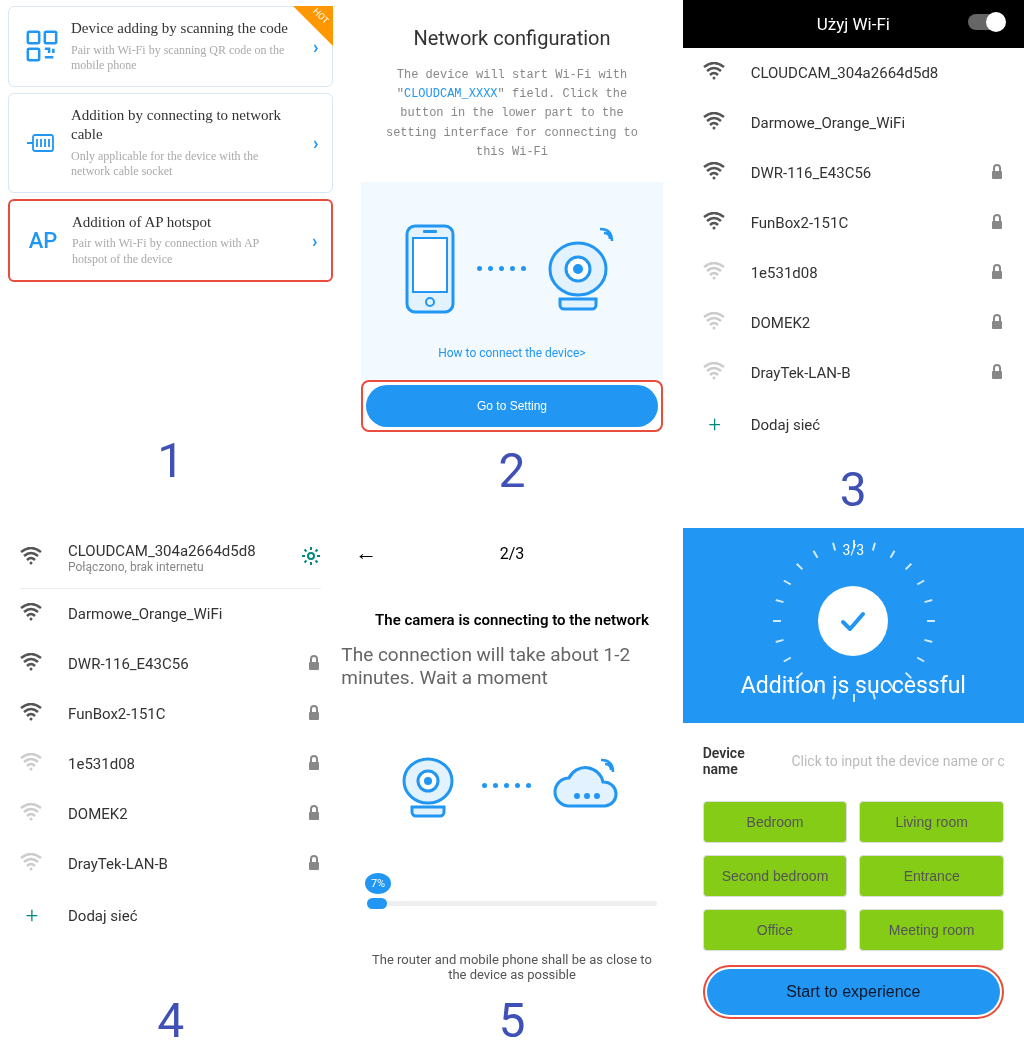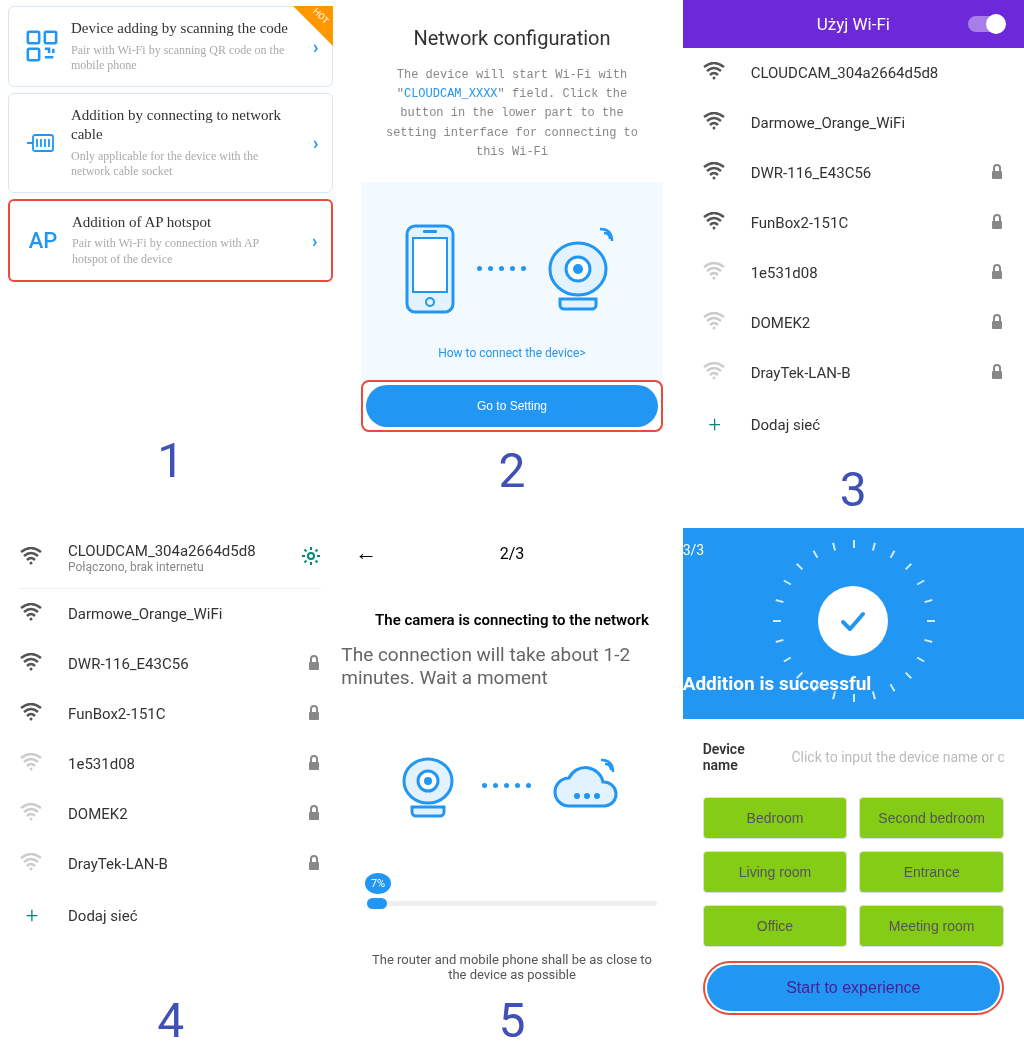--- a/index.html
+++ b/index.html
@@ -27,21 +27,21 @@
 .p2-link { color: #2196f3; }
 .p2-ill { background: #f3faff; width: 100%; padding: 40px 0 20px; margin-top: 20px; display: flex; flex-direction: column; align-items: center; }
 .p2-icons { display: flex; align-items: center; gap: 20px; }
 .dots { display: flex; gap: 6px; }
 .dots span { width: 5px; height: 5px; border-radius: 50%; background: #2196f3; }
 .howto { color: #2196f3; font-size: 12px; margin-top: 30px; }
 .gobtn { background: #2196f3; color: #fff; border: none; border-radius: 30px; padding: 14px 0; width: 92%; font-size: 12px; margin-top: 16px; }
 .redbox { border: 2px solid #e74c3c; border-radius: 8px; padding: 3px; display: inline-block; width: 100%; }
 
 
-.wifi-header { background: #6d28d9; color: #fff; padding: 14px 20px; display: flex; align-items: center; justify-content: space-between; font-size: 17px; }
+.wifi-header { background: #000000; color: #fff; padding: 14px 20px; display: flex; align-items: flex-start; justify-content: space-between; font-size: 17px; }
 .toggle { width: 36px; height: 16px; background: rgba(255,255,255,0.4); border-radius: 10px; position: relative; }
 .toggle::after { content: ''; position: absolute; right: -2px; top: -2px; width: 20px; height: 20px; background: #fff; border-radius: 50%; }
 .wifi-row { display: flex; align-items: center; padding: 14px 20px; }
 .wifi-icon { width: 24px; color: #555; margin-right: 24px; }
 .wifi-name { flex: 1; font-size: 15px; color: #333; }
 .wifi-sub { font-size: 12px; color: #888; }
 .lock { color: #888; font-size: 14px; }
 .gear { color: #00897b; font-size: 18px; }
 .plus { color: #00897b; font-size: 22px; font-weight: 300; width: 24px; text-align: center; margin-right: 24px; }
 
@@ -52,32 +52,32 @@
 .p5-title { font-size: 15px; font-weight: 600; margin-top: 48px; }
 .p5-sub { font-size: 19px; color: #666; margin-top: 14px; }
 .p5-ill { margin-top: 60px; display: flex; align-items: center; gap: 20px; }
 .p5-prog { width: 85%; margin-top: 80px; position: relative; }
 .p5-bar { height: 5px; background: #eee; border-radius: 3px; }
 .p5-thumb { position: absolute; left: 0; top: -3px; width: 20px; height: 11px; background: #2196f3; border-radius: 6px; }
 .p5-bub { position: absolute; left: -2px; top: -28px; background: #2196f3; color: #fff; font-size: 11px; padding: 4px 6px; border-radius: 50%; }
 .p5-hint { font-size: 13px; color: #555; text-align: center; margin-top: 46px; max-width: 280px; }
 
 
-.p6-banner { background: #2196f3; color: #fff; text-align: left; padding: 14px 0 24px; }
+.p6-banner { background: #2196f3; color: #fff; text-align: center; padding: 14px 0 24px; }
 .p6-step { font-size: 14px; }
 .p6-check { width: 70px; height: 70px; background: #fff; border-radius: 50%; margin: 28px auto 16px; display: flex; align-items: center; justify-content: center; position: relative; }
 .p6-check svg { stroke: #2196f3; }
-.p6-success { font-size: 19px; font-weight: bold; }
+.p6-success { font-size: 23px; }
 .p6-form { padding: 22px 20px; }
 .p6-dname { display: flex; align-items: center; margin-bottom: 24px; }
 .p6-dname-lbl { font-size: 14px; font-weight: 600; color: #333; }
 .p6-dname-ph { font-size: 14px; color: #bbb; margin-left: 14px; white-space: nowrap; overflow: hidden; }
 .p6-grid { display: grid; grid-template-columns: 1fr 1fr; gap: 12px; }
 .p6-chip { border: 1px solid #ddd; border-radius: 4px; padding: 12px 0; text-align: center; font-size: 14px; color: #555; background: #84cc16; }
-.p6-go { background: #2196f3; color: #4c1d95; border: none; border-radius: 30px; padding: 14px 0; width: 100%; font-size: 16px; }
+.p6-go { background: #2196f3; color: #0f172a; border: none; border-radius: 30px; padding: 14px 0; width: 100%; font-size: 16px; }
 .p6-redbox { border: 2px solid #e74c3c; border-radius: 30px; padding: 2px; margin-top: 14px; }
 .rays { position: absolute; inset: -40px; }
 .ray { position: absolute; width: 2px; height: 8px; background: rgba(255,255,255,0.8); left: 50%; top: 0; transform-origin: 1px 75px; }
 </style>
 </head>
 <body>
 
 <div class="grid">
 
 <div class="cell">
@@ -456,22 +456,22 @@
     </div>
     <div class="p6-success">Addition is successful</div>
   </div>
   <div class="p6-form">
     <div class="p6-dname">
       <span class="p6-dname-lbl">Device name</span>
       <span class="p6-dname-ph">Click to input the device name or cho</span>
     </div>
     <div class="p6-grid" id="p6-chips">
           <button class="p6-chip">Bedroom</button>
+          <button class="p6-chip">Living room</button>
           <button class="p6-chip">Second bedroom</button>
-          <button class="p6-chip">Living room</button>
           <button class="p6-chip">Entrance</button>
           <button class="p6-chip">Office</button>
           <button class="p6-chip">Meeting room</button>
         </div>
     <div class="p6-redbox">
       <button class="p6-go">Start to experience</button>
     </div>
   </div>
   <div class="step-label">6</div>
 </div>

